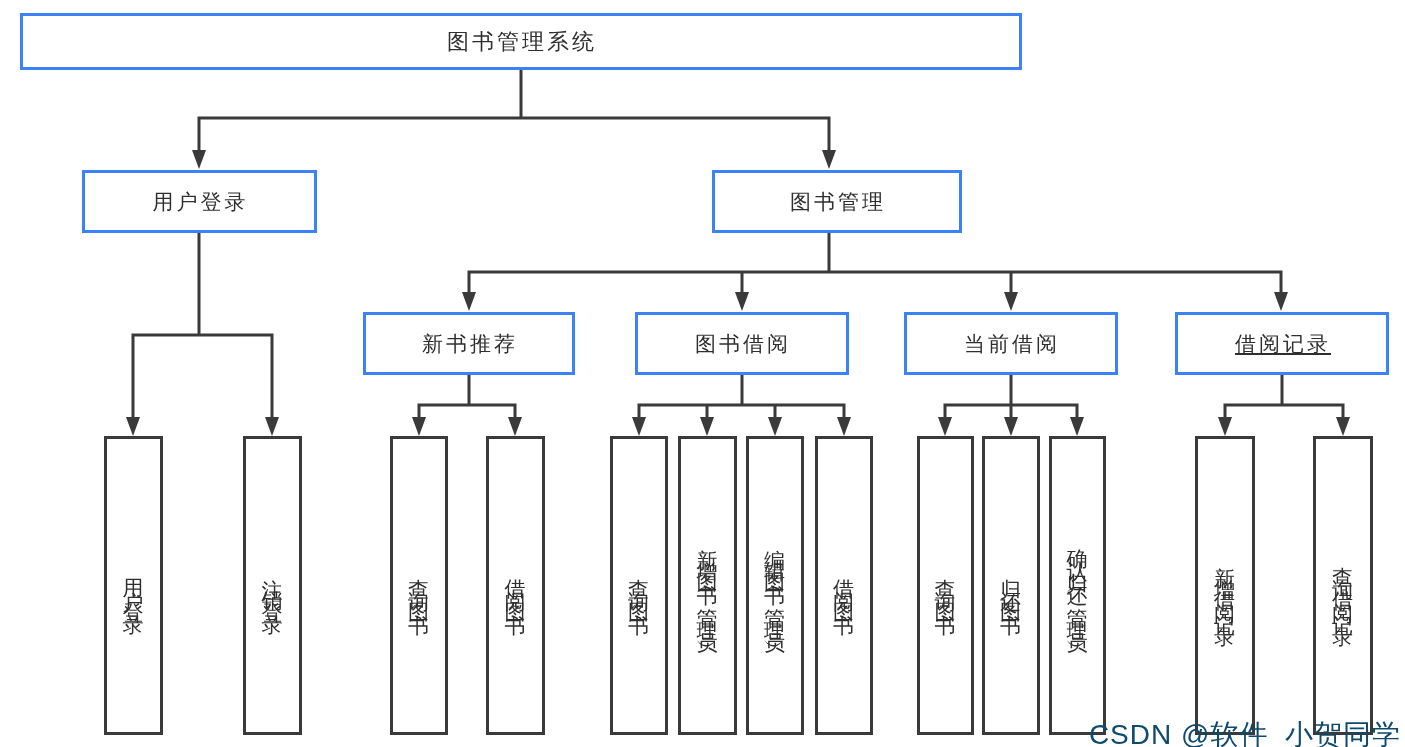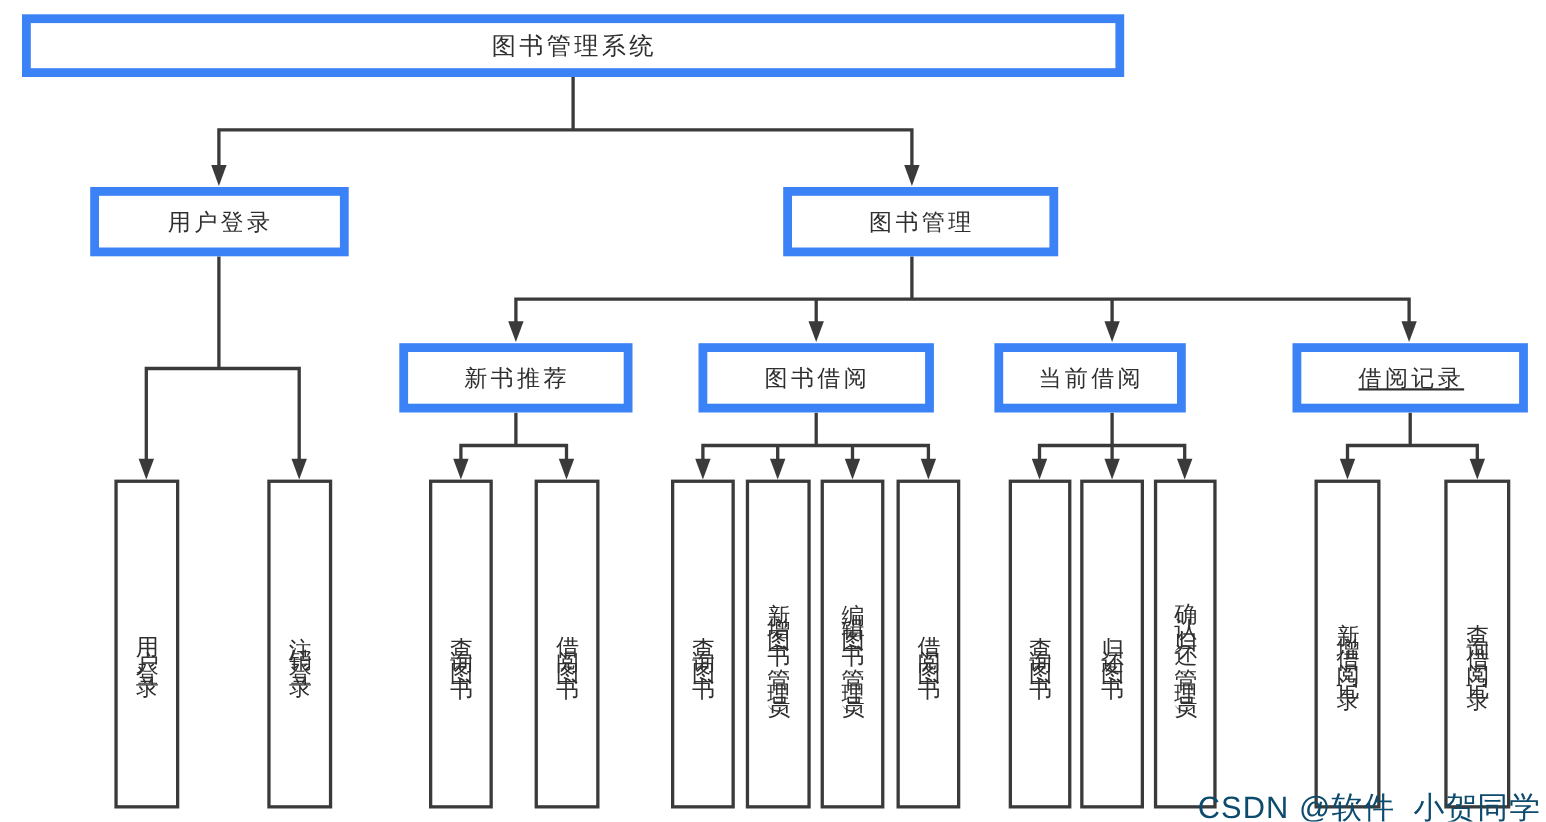--- a/index.html
+++ b/index.html
@@ -17,21 +17,21 @@
   }
   #wires {
     position: absolute;
     left: 0; top: 0;
     z-index: 1;
   }
   .box {
     position: absolute;
     box-sizing: border-box;
     background: #ffffff;
-    border: 8px solid #3b82f6;
+    border: 3px solid #3b82f6;
     display: flex;
     align-items: center;
     justify-content: center;
     color: #2f2f2f;
     font-size: 21px;
     letter-spacing: 3px;
     z-index: 2;
     white-space: nowrap;
   }
   .box .lbl { transform: translateX(1px); } 
@@ -124,21 +124,21 @@
   <div class="box l2" style="left:712px; width:250px;">
     <span class="lbl">图书管理</span>
   </div>
 
   <div class="box l3" style="left:363px; width:212px;">
     <span class="lbl">新书推荐</span>
   </div>
   <div class="box l3" style="left:635px; width:214px;">
     <span class="lbl">图书借阅</span>
   </div>
-  <div class="box l3" style="left:904px; width:174px;">
+  <div class="box l3" style="left:904px; width:214px;">
     <span class="lbl">当前借阅</span>
   </div>
   <div class="box l3" style="left:1175px; width:214px;text-decoration:underline;">
     <span class="lbl">借阅记录</span>
   </div>
 
   <div class="vbox" style="left:104px; width:59px;">
     <span class="vlbl">用户登录</span>
   </div>
   <div class="vbox" style="left:243px; width:59px;">

